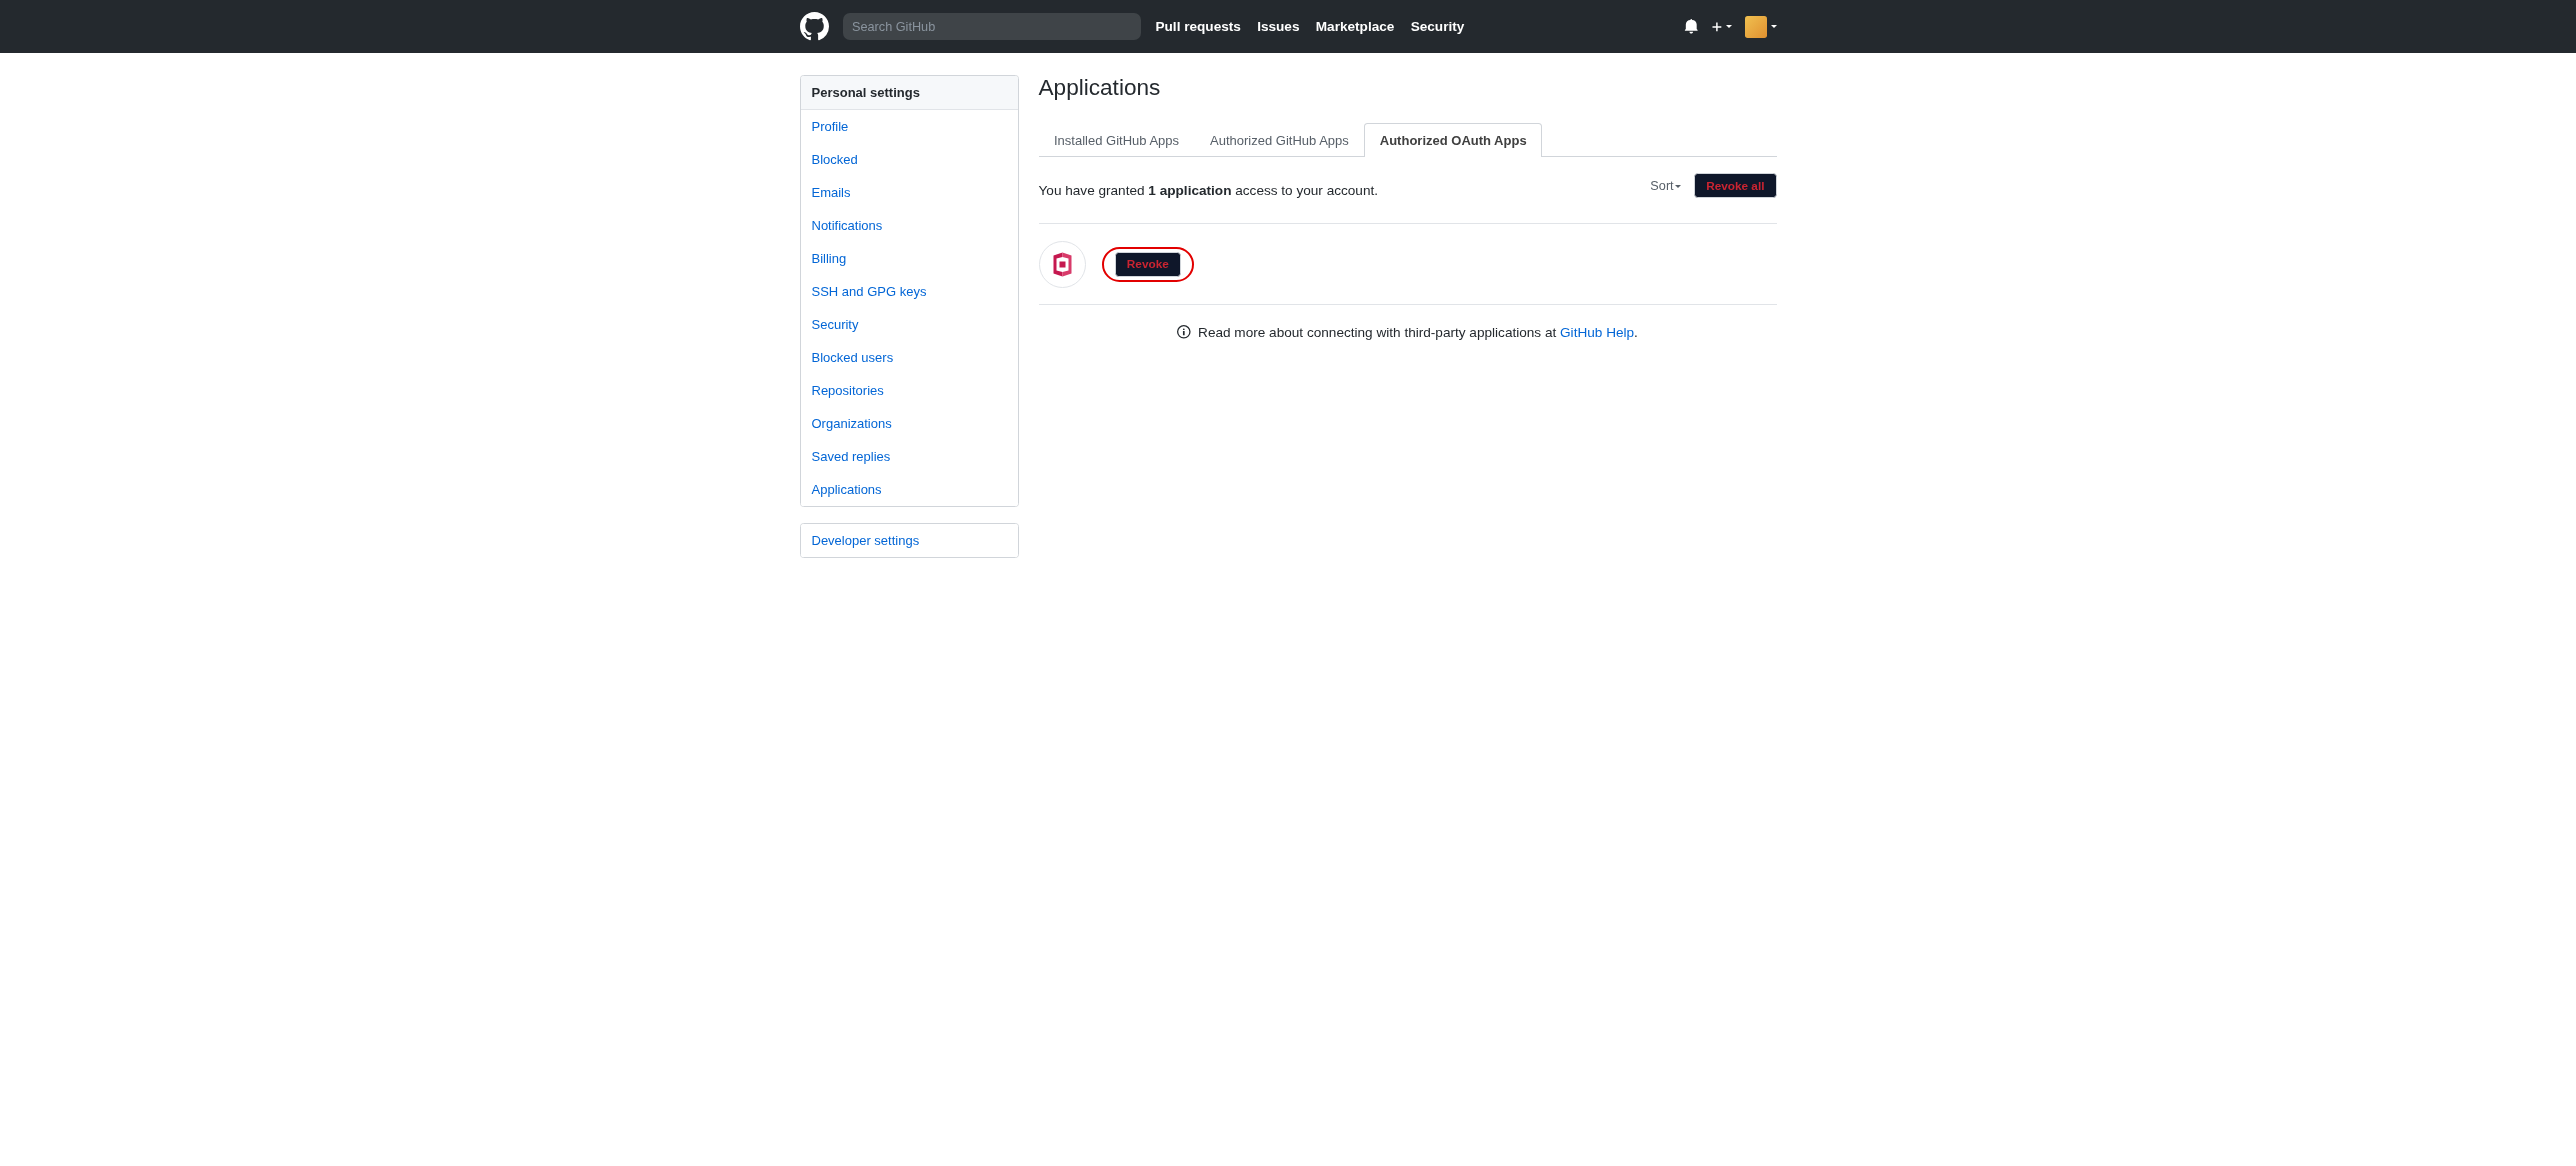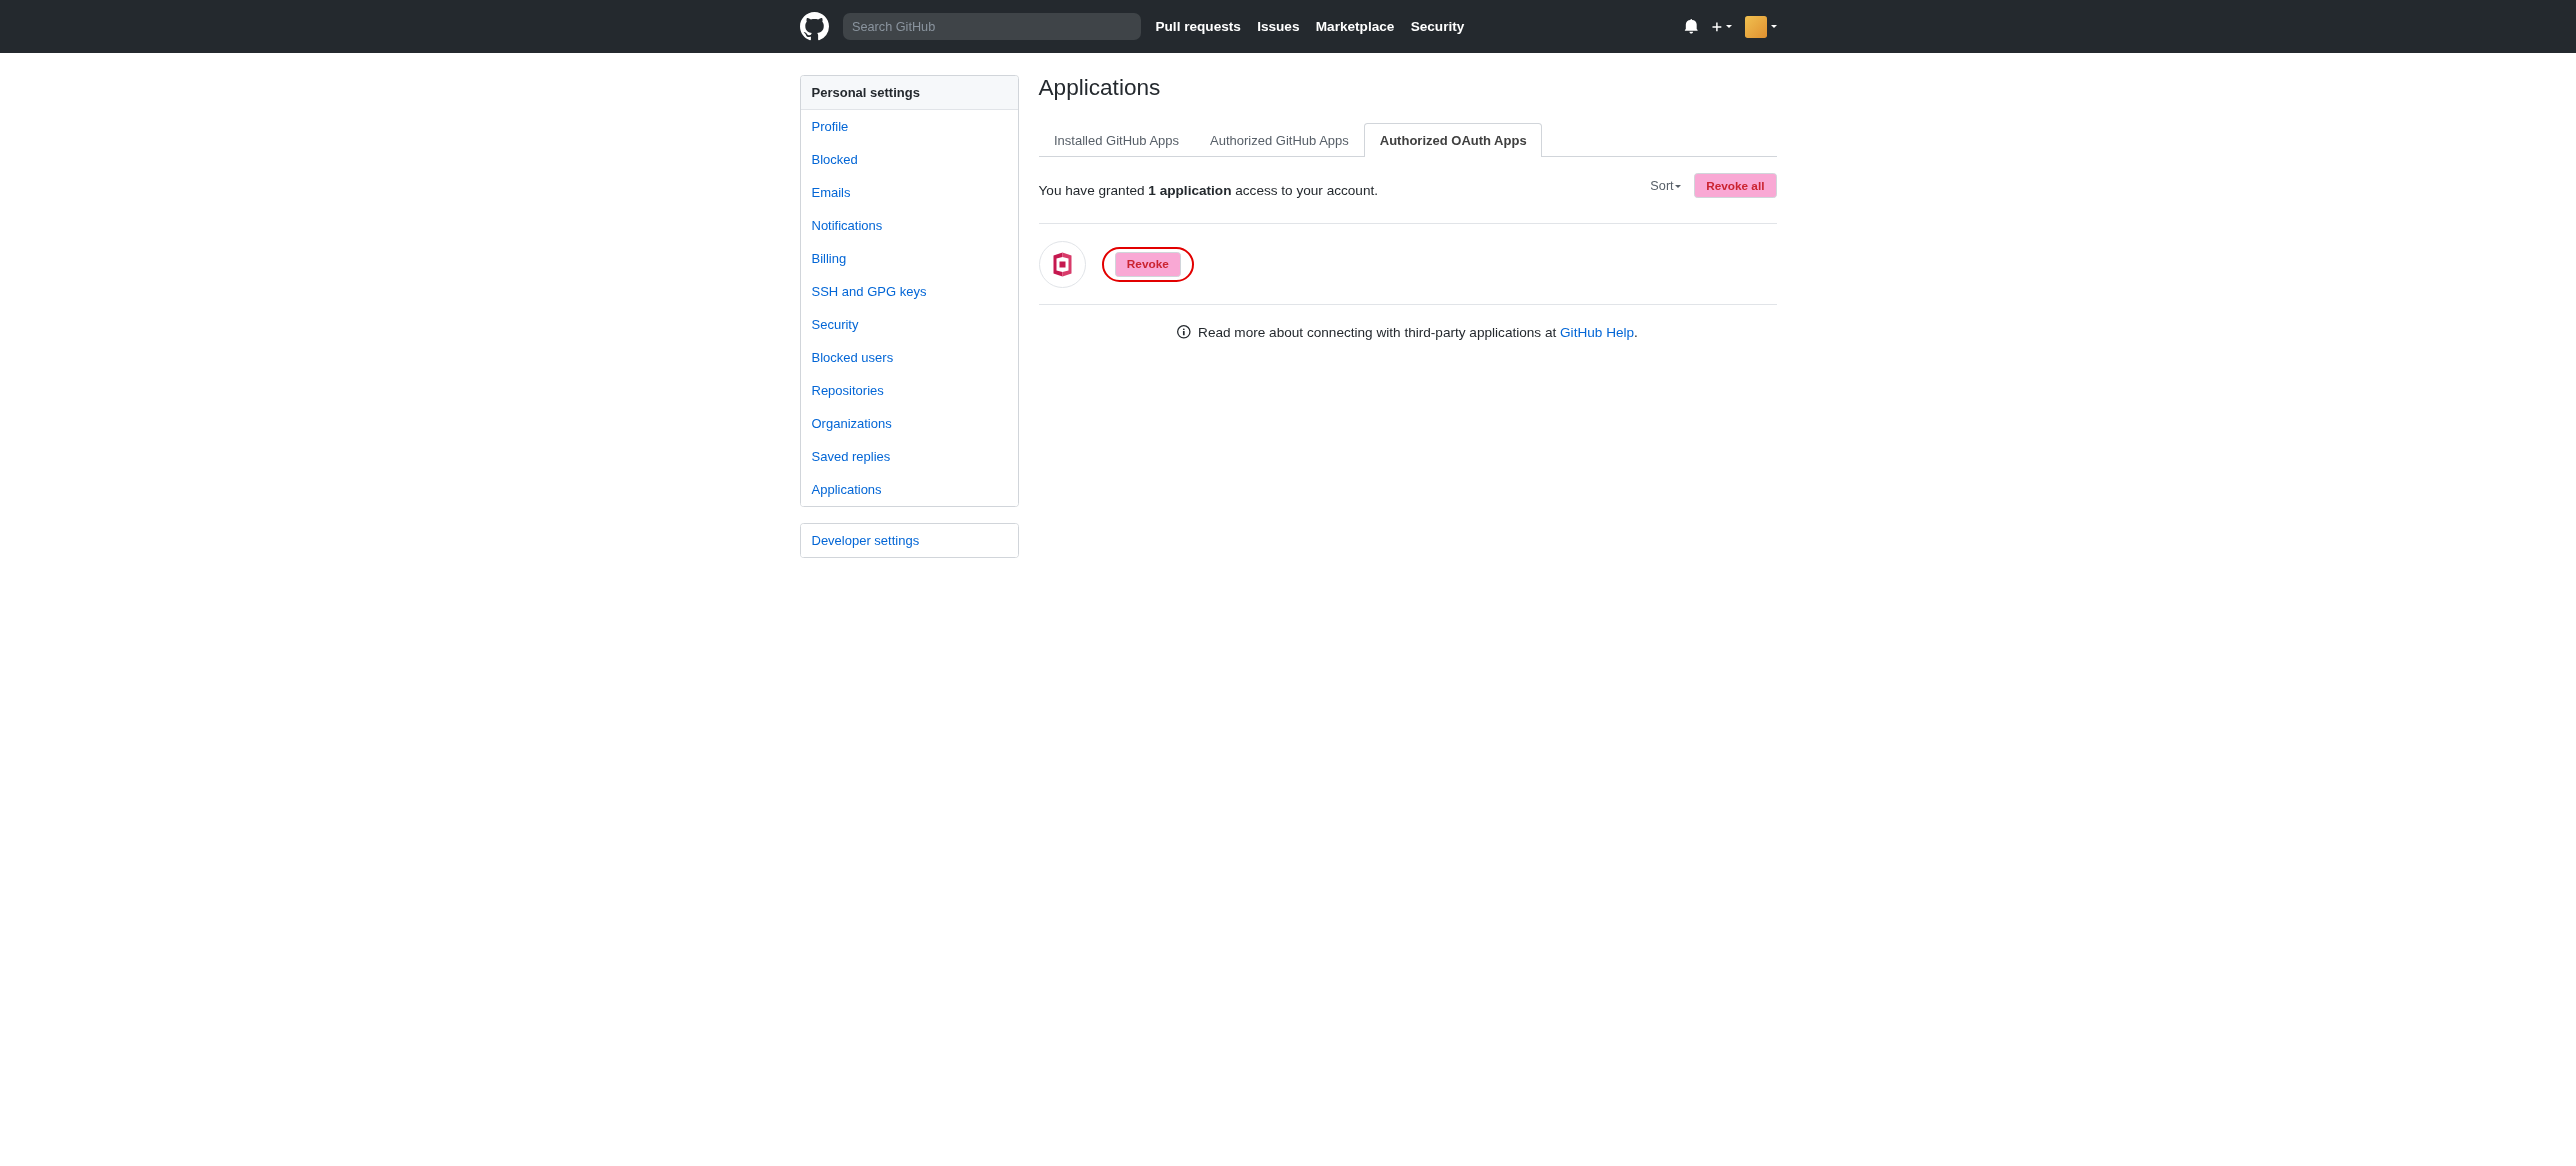--- a/index.html
+++ b/index.html
@@ -33,21 +33,21 @@
 .tabnav-tab { padding: 9px 14.5px; font-size: 13px; color: #586069; border: 0.9px solid transparent; border-bottom: none; border-top-left-radius: 3.6px; border-top-right-radius: 3.6px; margin-bottom: -0.9px; cursor: pointer; }
 .tabnav-tab.selected { color: #404040; background: #fff; border-color: #d1d5da; font-weight: bold; }
 
 .grant-row { display: flex; align-items: flex-end; justify-content: space-between; border-bottom: 0.9px solid #e1e4e8; padding-bottom: 25px; margin-bottom: 0; }
 .grant-text { font-size: 13.6px; color: #24292e; }
 .grant-text .num { font-weight: 600; }
 .grant-text .appword { font-weight: 600; }
 .grant-actions { display: flex; align-items: center; gap: 12.7px; }
 .sort { color: #586069; font-size: 12.7px; cursor: pointer; }
 .sort .caret2 { display: inline-block; width: 0; height: 0; border-left: 3.6px solid transparent; border-right: 3.6px solid transparent; border-top: 3.6px solid #586069; margin-left: 1.8px; vertical-align: middle; }
-.btn-danger-outline { background: #f9a8d4; border: 0.9px solid #d1d5da; border-radius: 3.6px; padding: 4.5px 11px; color: #cb2431; font-weight: 600; font-size: 11.8px; cursor: pointer; }
+.btn-danger-outline { background: #0f172a; border: 0.9px solid #d1d5da; border-radius: 3.6px; padding: 4.5px 11px; color: #cb2431; font-weight: 600; font-size: 11.8px; cursor: pointer; }
 
 .app-row { display: flex; align-items: center; padding: 16.3px 0; border-bottom: 0.9px solid #e1e4e8; }
 .app-icon { width: 47px; height: 47px; border: 0.9px solid #e1e4e8; border-radius: 50%; display: flex; align-items: center; justify-content: center; margin-right: 16.3px; flex-shrink: 0; background: #fff; }
 .app-info { flex: 1; }
 .app-name { color: #0366d6; font-weight: 600; font-size: 13.6px; margin-bottom: 2.7px; display: inline-block; }
 .app-meta { color: #586069; font-size: 12.2px; }
 .app-owner { color: #0366d6; }
 .revoke-circle { border: 2.7px solid #e20000; border-radius: 23.5px; padding: 3px 11px; display: inline-flex; }
 
 .help-row { text-align: center; padding: 20px 0; font-size: 13.6px; color: #24292e; }

